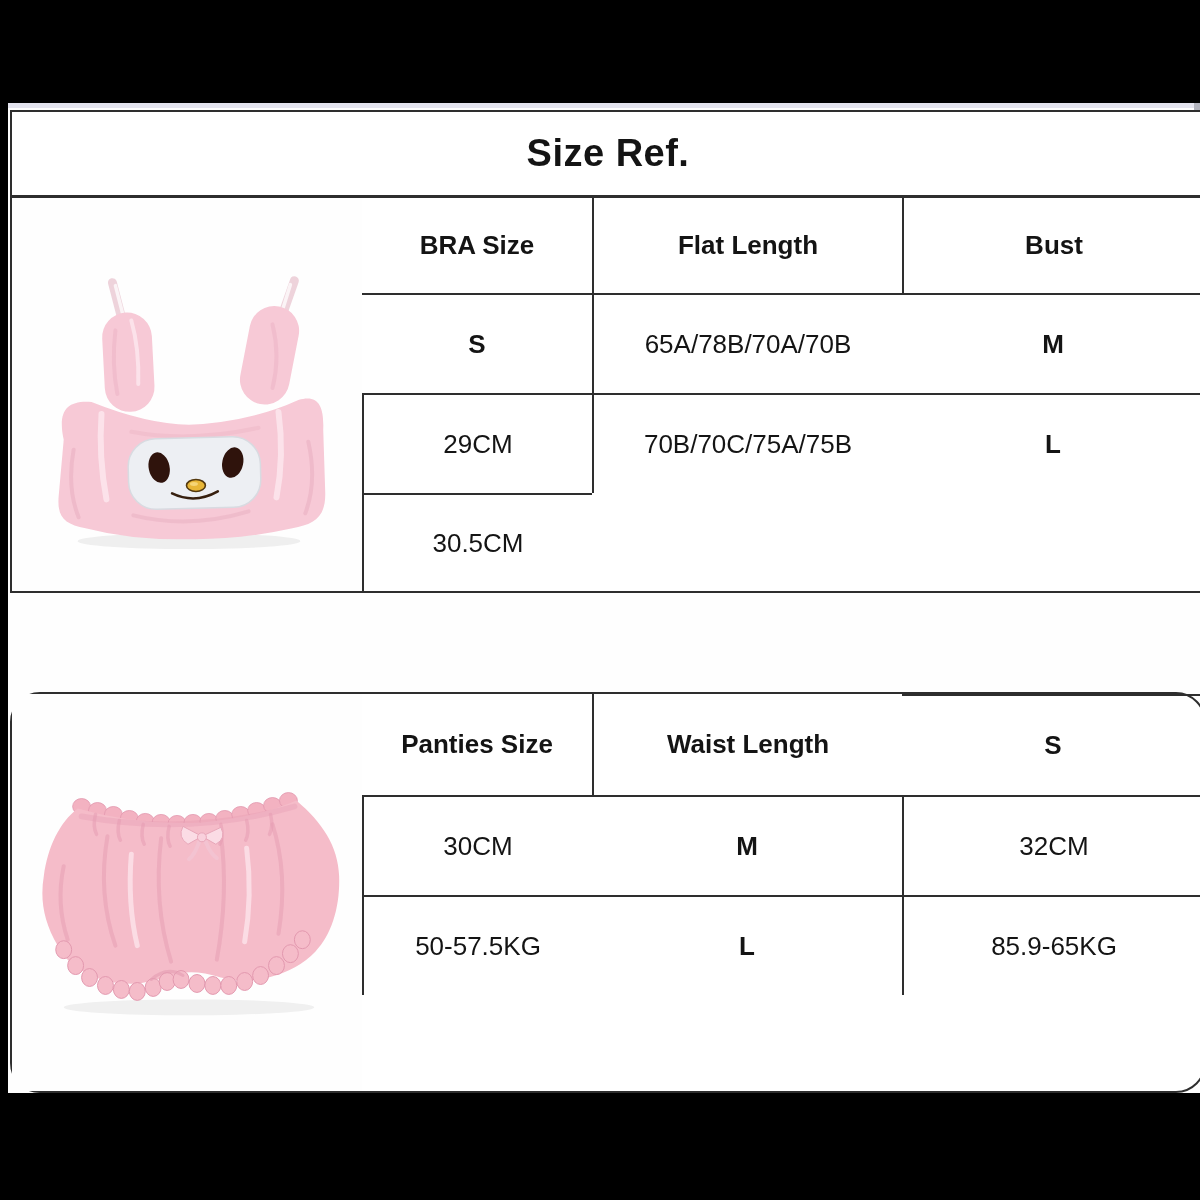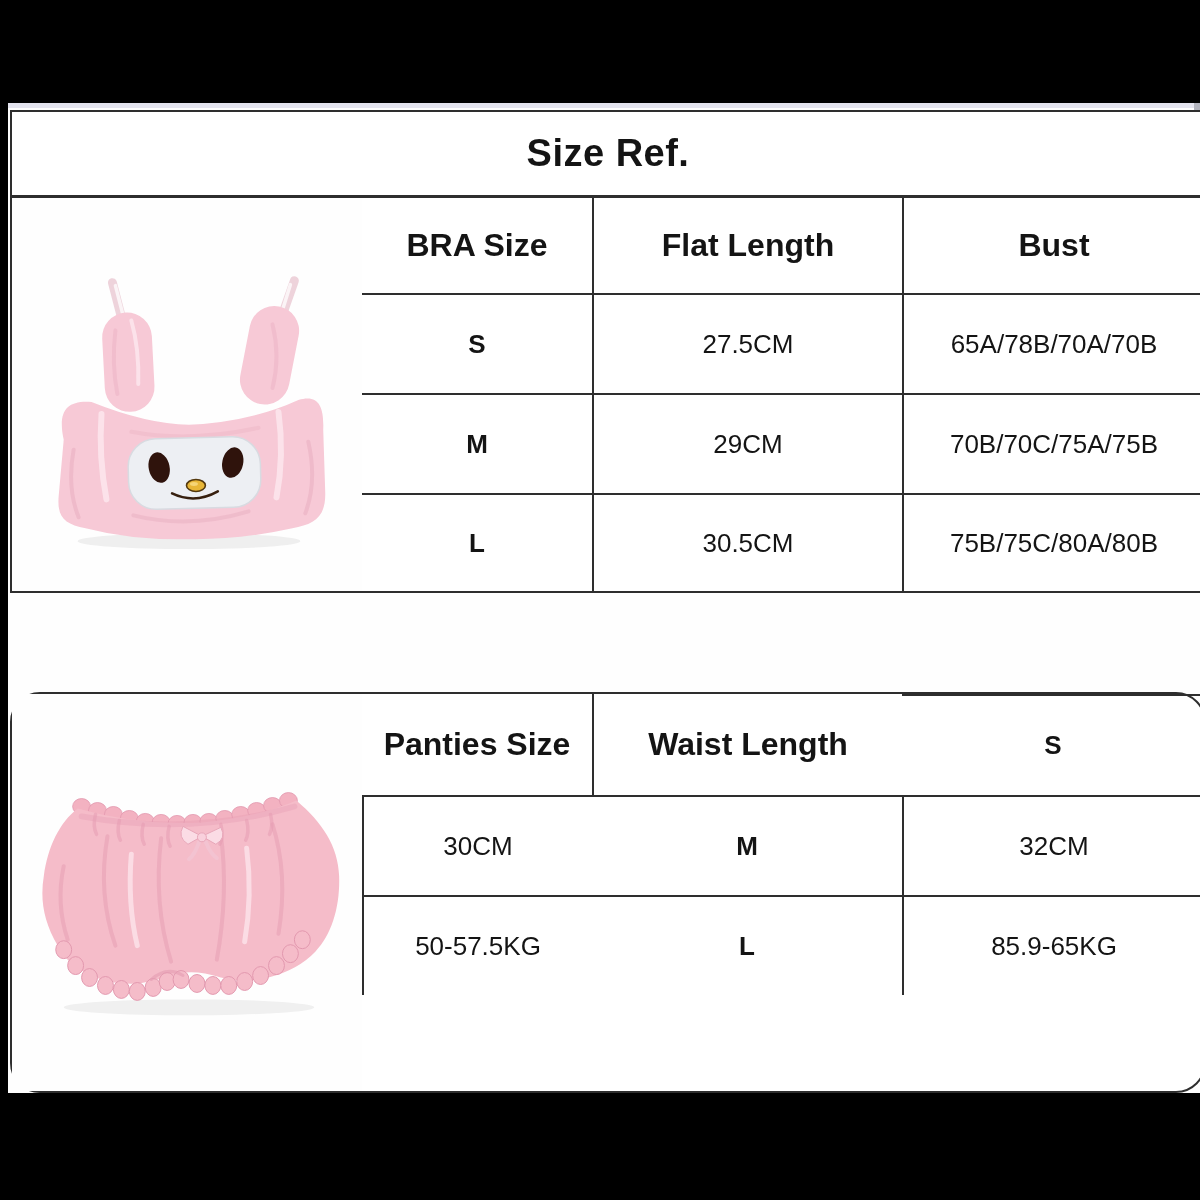--- a/index.html
+++ b/index.html
@@ -54,21 +54,21 @@
   .size-table.bra   { top: 93px;  height: 397px; grid-template-rows: 95px 100px 100px 1fr; }
   .size-table.pant  { top: 589px; height: 401px; grid-template-rows: 101px 100px 100px 1fr; border-radius: 30px; }
 
   .cell {
     display: flex; align-items: center; justify-content: center;
     text-align: center;
     overflow: hidden;
   }
   .cell.bl { border-left: 2px solid #2e2e2e; }
   .cell.bt { border-top: 2px solid #2e2e2e; }
-  .cell.h  { font-weight: 700; font-size: 32px; }
+  .cell.h  { font-weight: 700; font-size: 26px; }
   .cell.sz { font-weight: 700; font-size: 26px; }
   .cell.v  { font-weight: 400; font-size: 26px; letter-spacing: 0; }
 
   .img-cell {
     grid-column: 1; grid-row: 1 / 5;
     position: relative;
     background: #fefefe;
   }
   .img-cell svg { display: block; width: 100%; height: 100%; }
 </style>
@@ -132,30 +132,28 @@
             <path d="M161 296 Q184 307 207 294" stroke="#37200f" stroke-width="2.6" fill="none" stroke-linecap="round"></path>
           </g>
         </svg>
       </div>
 
       <div class="cell h">BRA Size</div>
       <div class="cell h bl">Flat Length</div>
       <div class="cell h bl">Bust</div>
 
       <div class="cell sz bt">S</div>
-      <div class="cell v bl bt">27.5CM</div>
       <div class="cell v bl bt">65A/78B/70A/70B</div>
 
       <div class="cell sz bt">M</div>
       <div class="cell v bl bt">29CM</div>
       <div class="cell v bl bt">70B/70C/75A/75B</div>
 
       <div class="cell sz bt">L</div>
       <div class="cell v bl bt">30.5CM</div>
-      <div class="cell v bl bt">75B/75C/80A/80B</div>
     </section>
 
     <section class="size-table pant">
 
       <div class="img-cell">
         <svg viewBox="0 0 352 397">
 
           <ellipse cx="178" cy="314" rx="126" ry="8" fill="#f0f0f0"></ellipse>
 
           <g fill="#f3b2c1" stroke="#e298ae" stroke-width="0.8">

